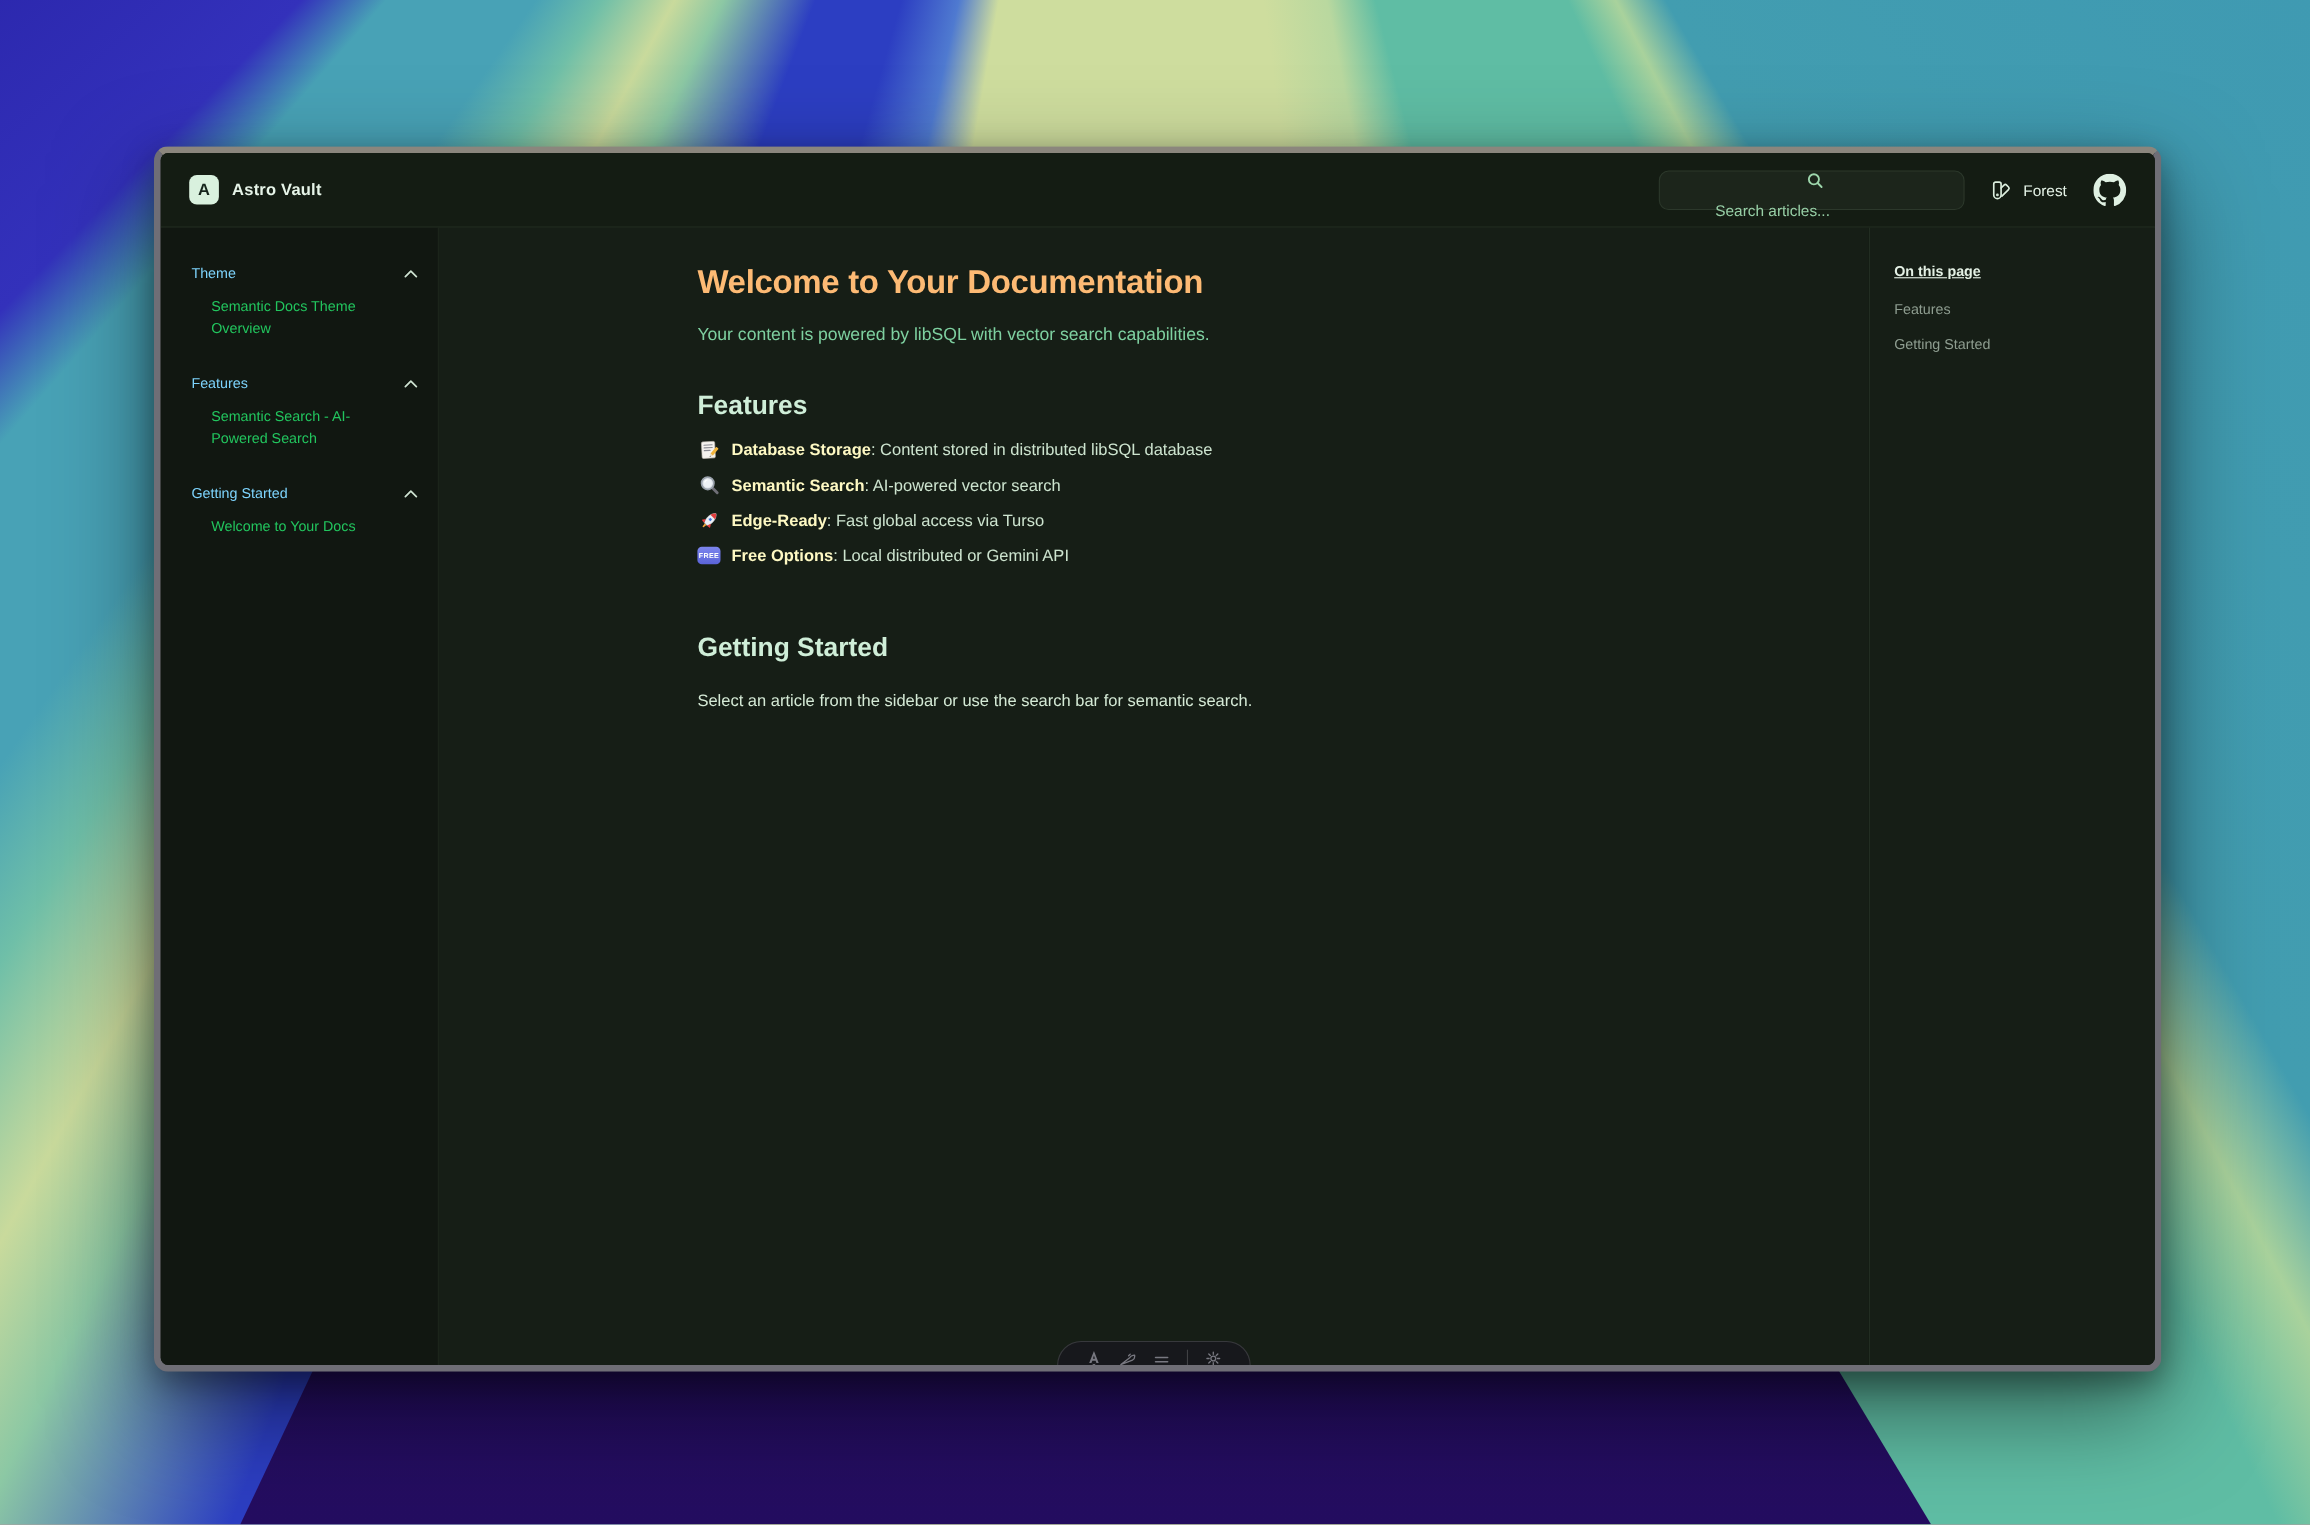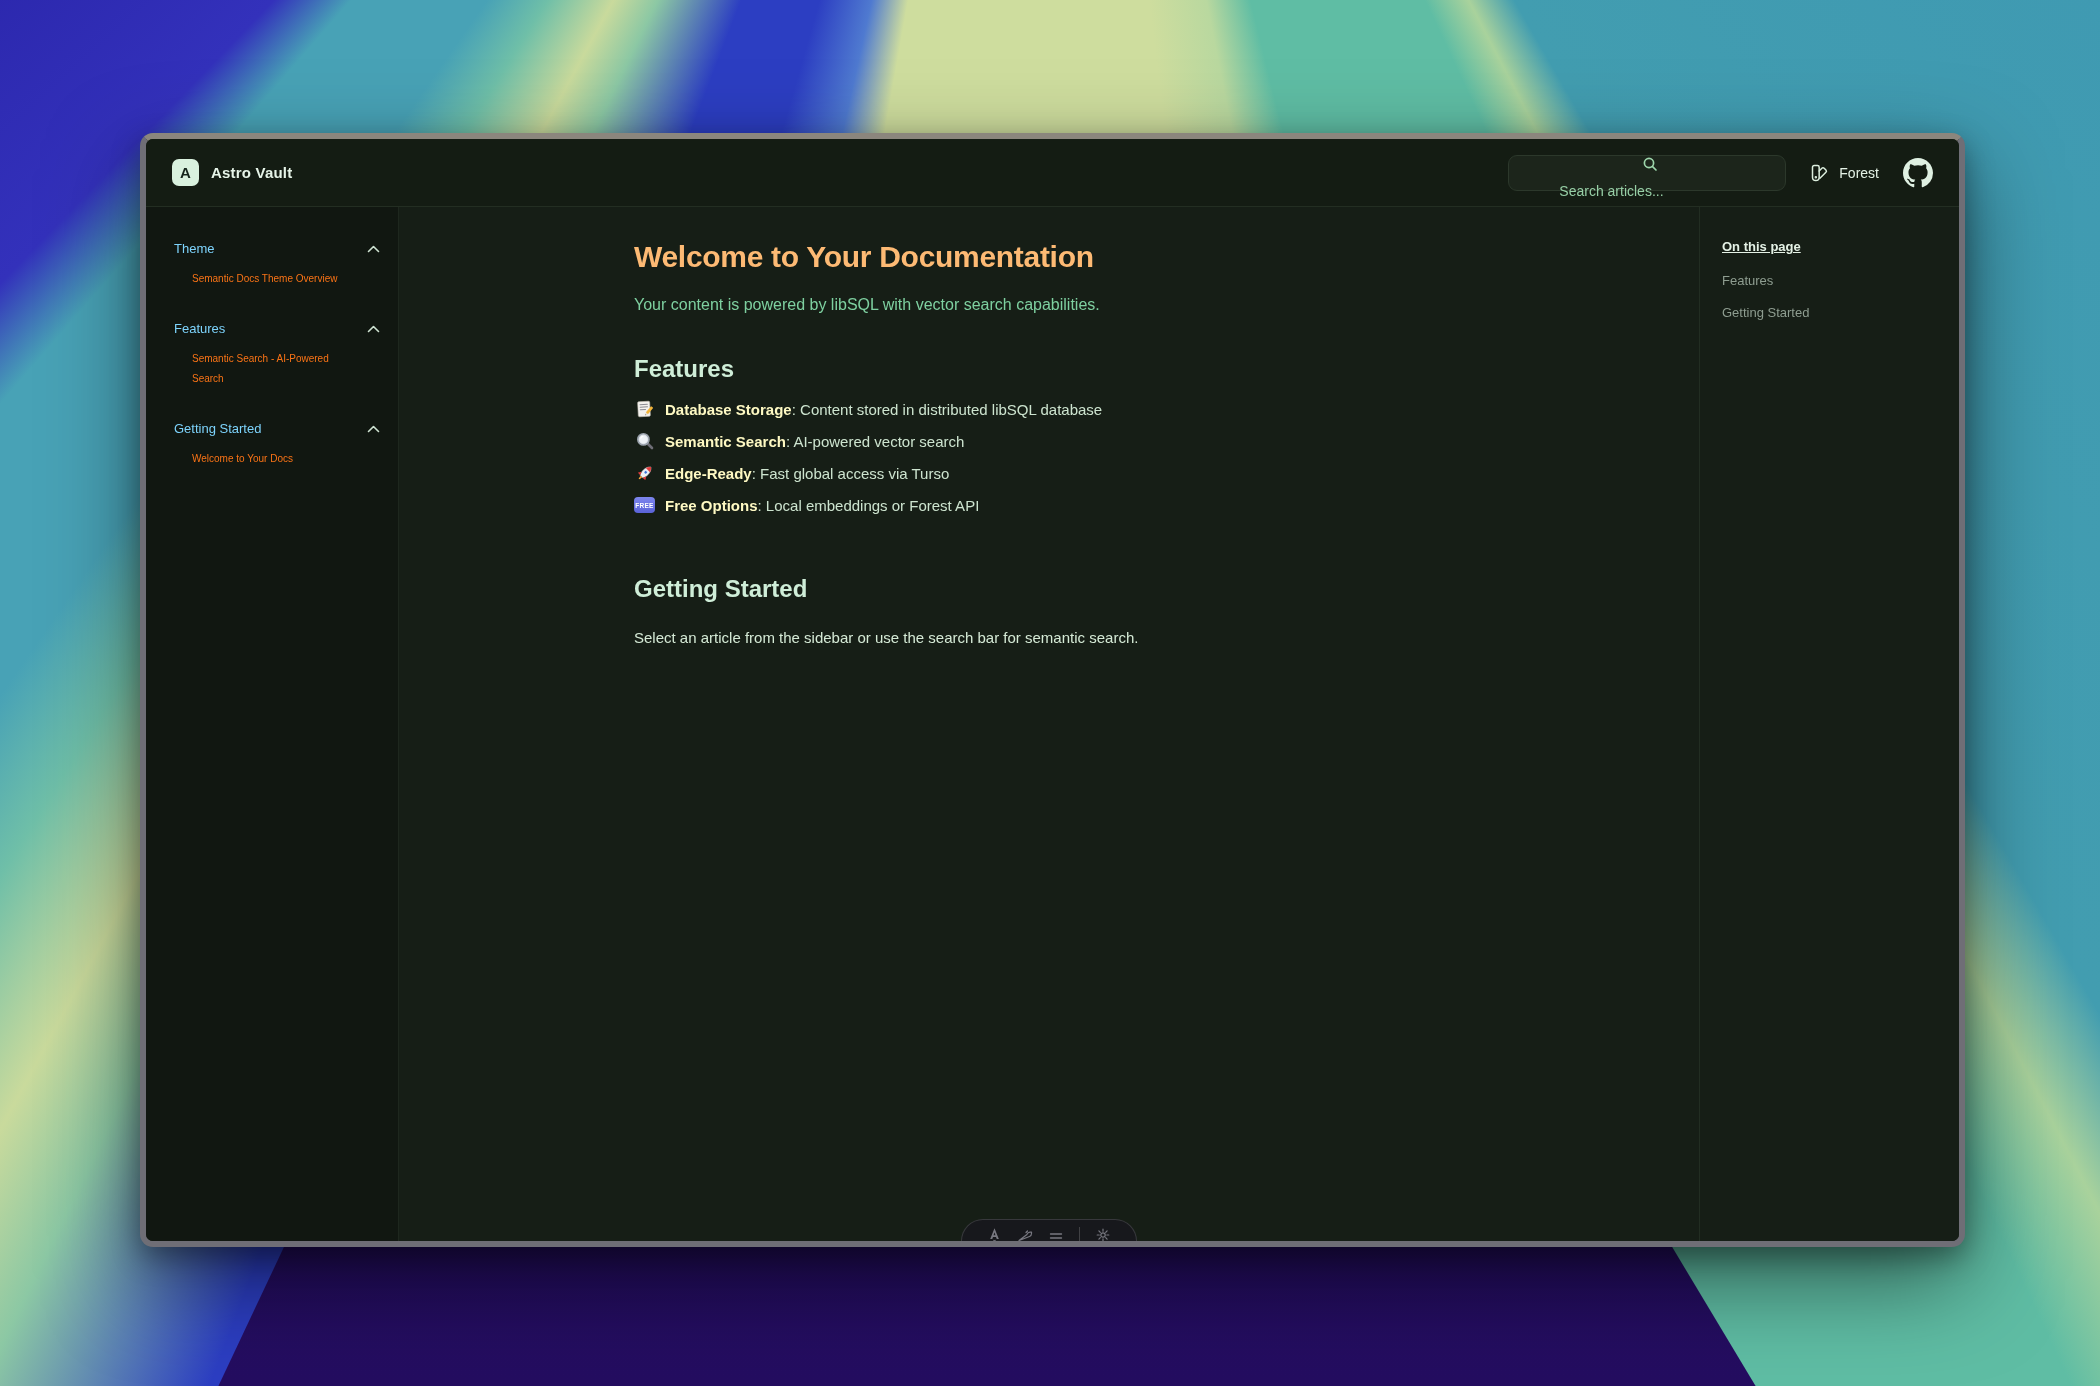--- a/index.html
+++ b/index.html
@@ -75,21 +75,21 @@
   .sidebar{
     width:253px;box-sizing:border-box;flex:0 0 auto;
     background:#111711;border-right:1px solid rgba(150,182,150,.10);
     padding:34px 18px 0 28px;
   }
   .side-section{margin-bottom:32px;}
   .side-head{display:flex;align-items:center;justify-content:space-between;cursor:pointer;}
   .side-head .lbl{color:#7dd3fc;font-size:13px;font-weight:400;}
   .side-links{margin-top:13px;}
   .side-link{
-    display:block;color:#f97316;font-size:10px;line-height:20px;
+    display:block;color:#22c55e;font-size:13px;line-height:20px;
     max-width:152px;padding-left:18px;cursor:pointer;margin-bottom:14px;
   }
 
   .main{flex:1;position:relative;background:#161e16;}
   .article{max-width:830px;margin:0 auto;padding-top:30px;}
   .article h1{
     margin:0 0 16px;font-size:30px;line-height:40px;font-weight:700;
     color:#fdba74;letter-spacing:-.3px;
   }
   .intro{margin:0;font-size:16px;line-height:24px;color:#7ed0a0;}
@@ -263,21 +263,21 @@
                 </g>
               </svg>
             </span>
             <span><b>Edge-Ready</b><span>: Fast global access via Turso</span></span>
           </li>
 
           <li>
             <span class="emoji">
               <span class="free-chip">FREE</span>
             </span>
-            <span><b>Free Options</b><span>: Local embeddings or Forest API</span></span>
+            <span><b>Free Options</b><span>: Local distributed or Gemini API</span></span>
           </li>
 
         </ul>
 
         <h2 class="gs">Getting Started</h2>
         <p class="gs-text">Select an article from the sidebar or use the search bar for semantic search.</p>
       </div>
 
       <div class="devbar">
         <span class="dicon">

